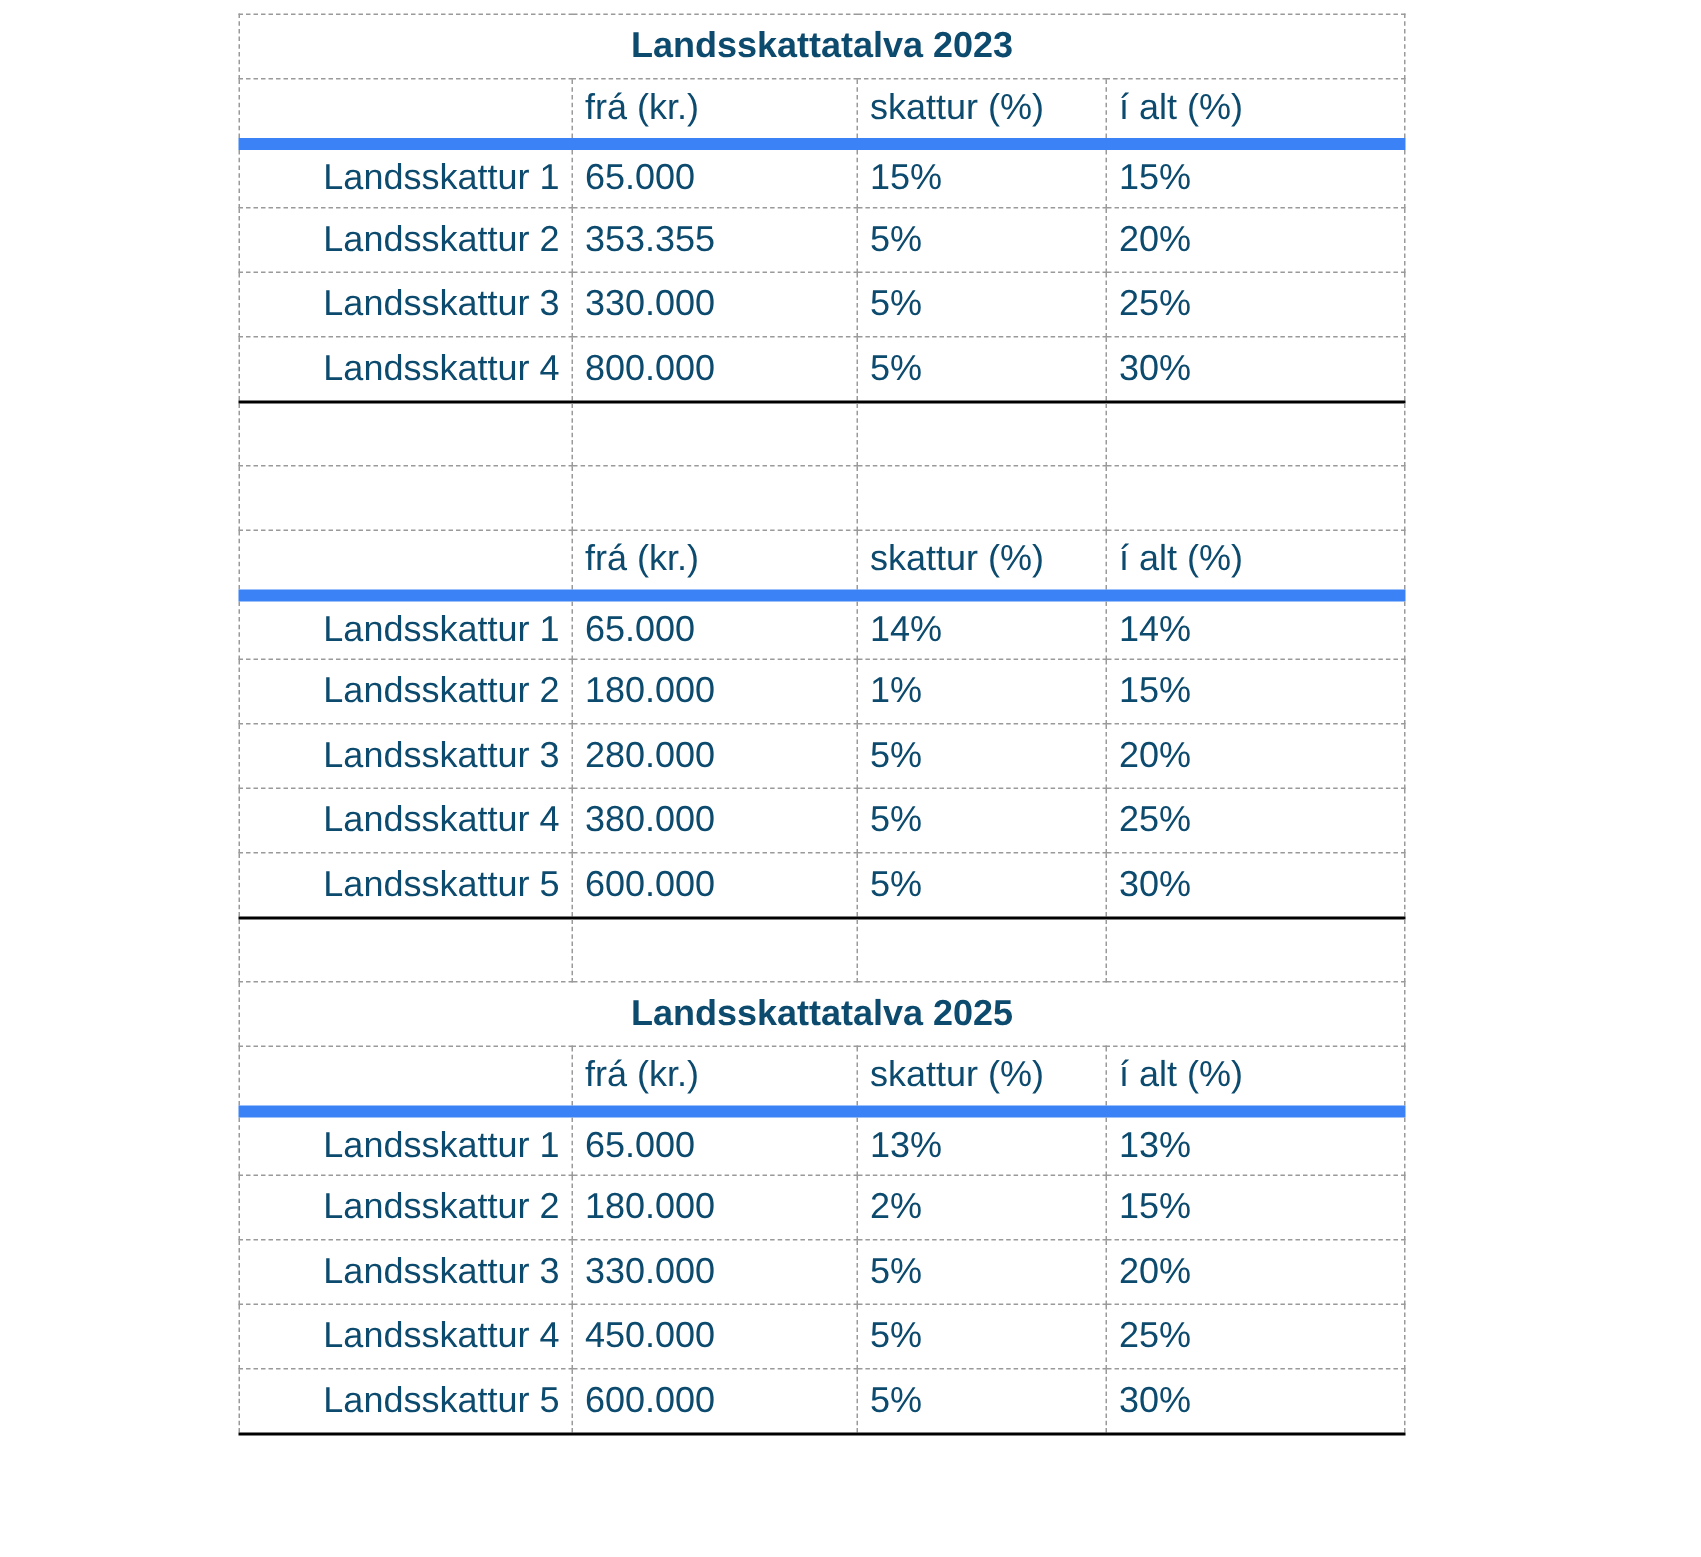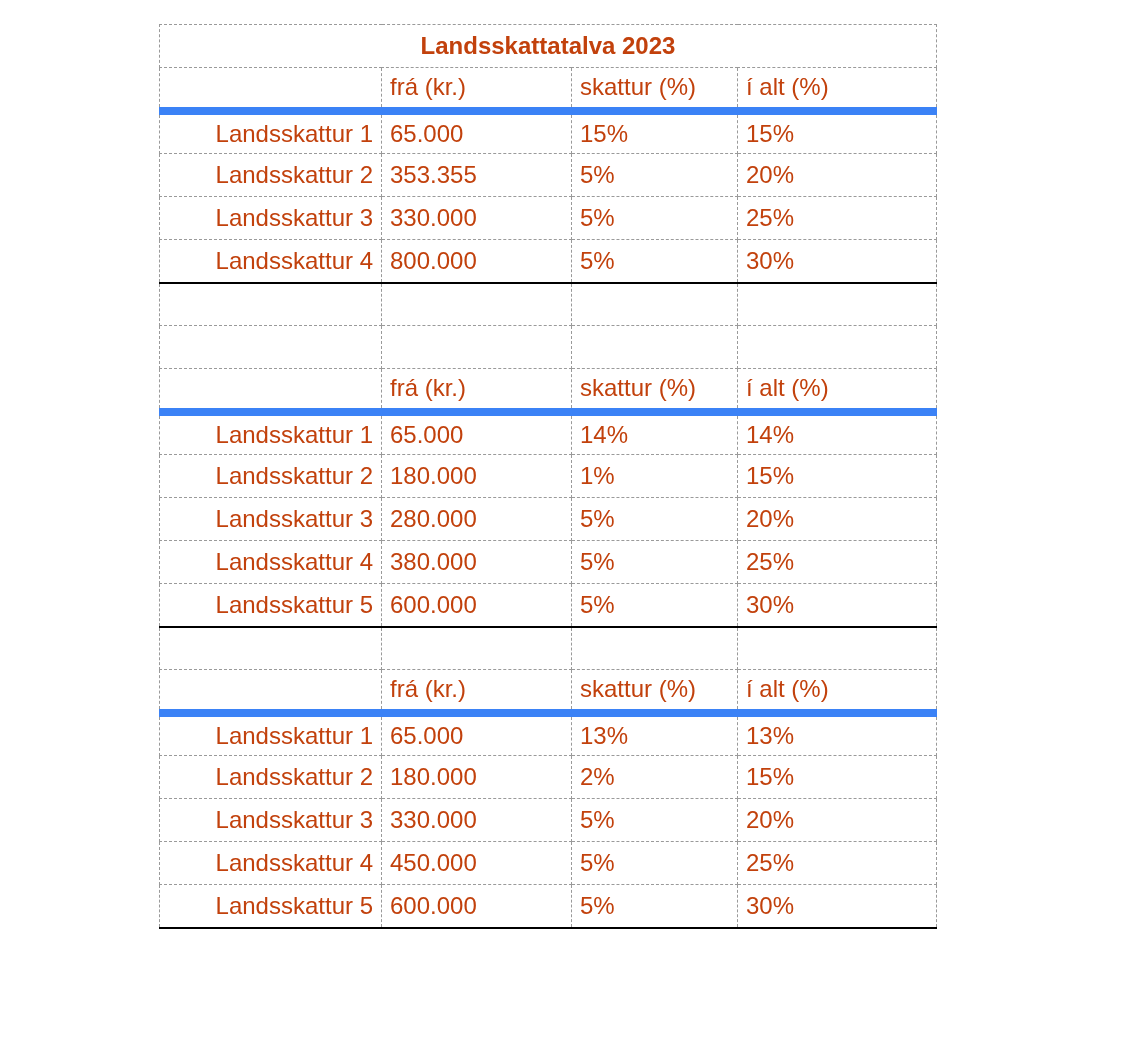--- a/index.html
+++ b/index.html
@@ -1,21 +1,21 @@
 <!DOCTYPE html>
 <html><head>
   <meta charset="utf-8">
   <style>
     html, body { margin: 0; padding: 0; background: #ffffff; }
     body { width: 1134px; height: 1038px; position: relative; overflow: hidden; }
     #sheet {
-      position: absolute; left: 159px; top: 24px;
+      position: absolute; left: 159px; top: 9px;
       border-collapse: collapse;
       font-family: "Liberation Sans", sans-serif;
-      font-size: 24px; color: #c2410c;
+      font-size: 24px; color: #0c4a6e;
       table-layout: fixed;
     }
     #sheet col.c1 { width: 222px; }
     #sheet col.c2 { width: 190px; }
     #sheet col.c3 { width: 166px; }
     #sheet col.c4 { width: 199px; }
     #sheet td {
       border: 1px dashed #9a9a9a;
       height: 43px; padding: 0 8px; box-sizing: border-box;
       white-space: nowrap; overflow: hidden;
@@ -119,20 +119,23 @@
         <td class="num frá">600.000</td>
         <td class="num">5%</td>
         <td class="num">30%</td>
       </tr>
       <tr class="r-spacer">
         <td></td>
         <td></td>
         <td></td>
         <td></td>
       </tr>
+      <tr class="r-title">
+        <td colspan="4">Landsskattatalva 2025</td>
+      </tr>
       <tr class="r-head">
         <td></td>
         <td>frá (kr.)</td>
         <td>skattur (%)</td>
         <td>í alt (%)</td>
       </tr>
       <tr class="r-data">
         <td class="lbl">Landsskattur 1</td>
         <td class="num frá">65.000</td>
         <td class="num">13%</td>

